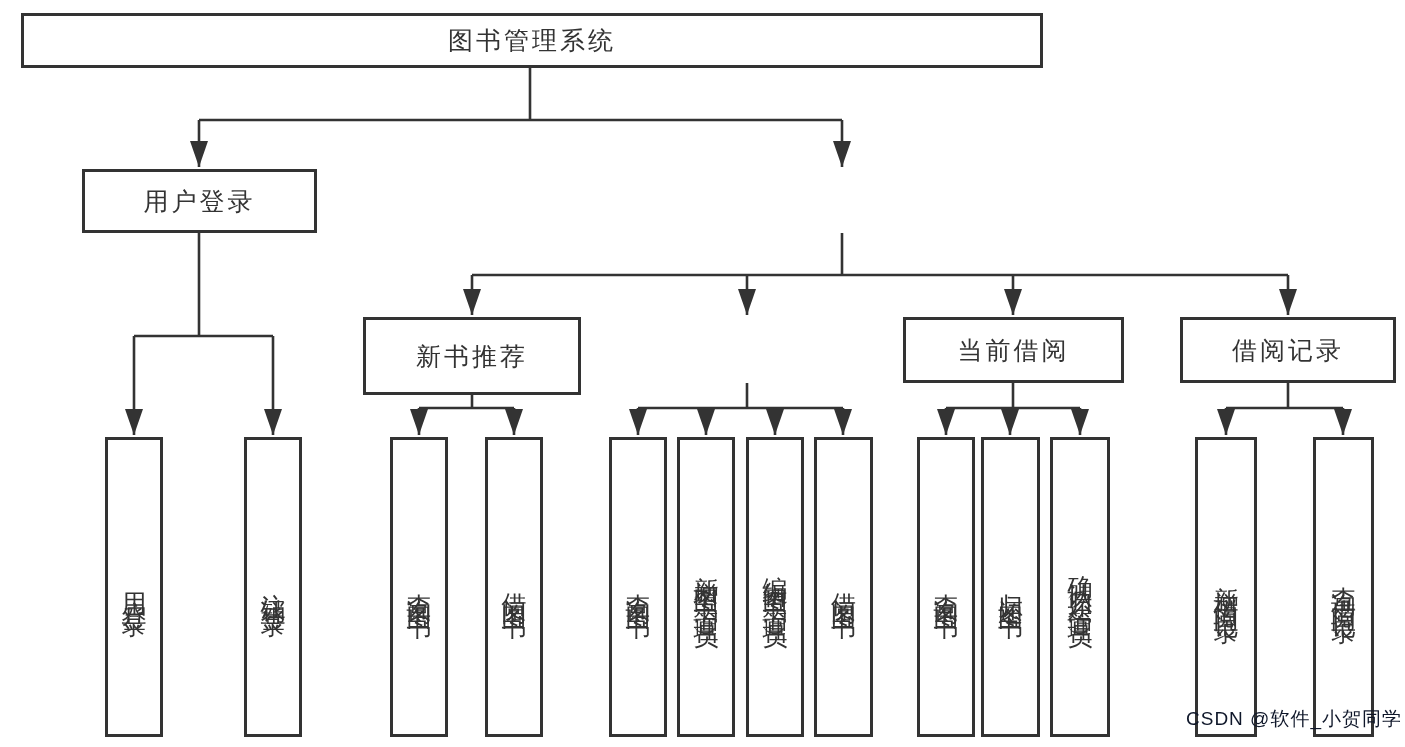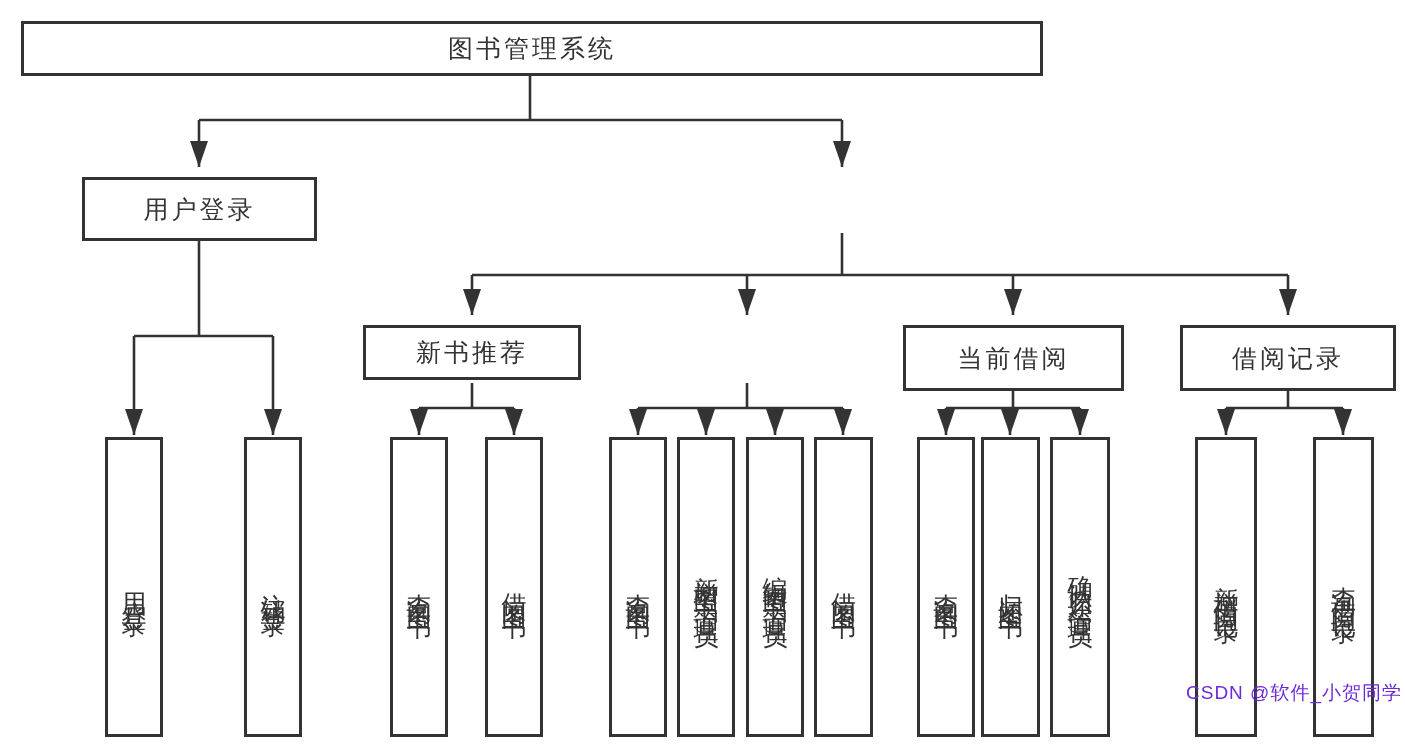--- a/index.html
+++ b/index.html
@@ -4,32 +4,32 @@
 <style>
   html,body{margin:0;padding:0;background:#ffffff;}
   .canvas{
     position:relative;width:1405px;height:747px;background:#ffffff;
     font-family:"Liberation Sans","DejaVu Sans",sans-serif;overflow:hidden;
   }
   .canvas svg{position:absolute;left:0;top:0;}
   .hbox{
     position:absolute;box-sizing:border-box;background:#ffffff;
     border:3px solid #333333;display:flex;align-items:center;justify-content:center;
-    font-size:25px;letter-spacing:3px;color:#333333;white-space:nowrap;margin-top:8px;
+    font-size:25px;letter-spacing:3px;color:#333333;white-space:nowrap;
   }
   .vbox{
     position:absolute;top:437px;height:300px;box-sizing:border-box;background:#ffffff;
     border:3px solid #333333;display:flex;align-items:center;justify-content:center;
   }
   .vtext{
     writing-mode:vertical-rl;text-orientation:mixed;
     font-size:25px;letter-spacing:7px;color:#333333;line-height:1;
   }
   .watermark{
-    position:absolute;left:1186px;top:680px;font-size:19px;color:#6d28d9;
+    position:absolute;left:1186px;top:706px;font-size:19px;color:#0f172a;
     letter-spacing:1px;white-space:nowrap;z-index:5;
   }
 </style>
 </head>
 <body>
 
 <div class="canvas">
 
   <svg width="1405" height="747" viewBox="0 0 1405 747">
     <defs>
@@ -78,21 +78,21 @@
       <path d="M1226 408 H1343"></path>
       <line x1="1226" y1="408" x2="1226" y2="435" marker-end="url(#ah)"></line>
       <line x1="1343" y1="408" x2="1343" y2="435" marker-end="url(#ah)"></line>
     </g>
   </svg>
 
   <div class="hbox" style="left:21px;top:13px;width:1022px;height:55px">图书管理系统</div>
 
   <div class="hbox" style="left:82px;top:169px;width:235px;height:64px">用户登录</div>
 
-  <div class="hbox" style="left:363px;top:317px;width:218px;height:55px">新书推荐</div>
+  <div class="hbox" style="left:363px;top:317px;width:218px;height:78px">新书推荐</div>
   <div class="hbox" style="left:1180px;top:317px;width:216px;height:66px">借阅记录</div>
   <div class="hbox" style="left:903px;top:317px;width:221px;height:66px">当前借阅</div>
 
   <div class="vbox" style="left:105px;width:58px">
     <span class="vtext">用户登录</span>
     </div>
   <div class="vbox" style="left:244px;width:58px">
     <span class="vtext">注销登录</span>
     </div>
 

